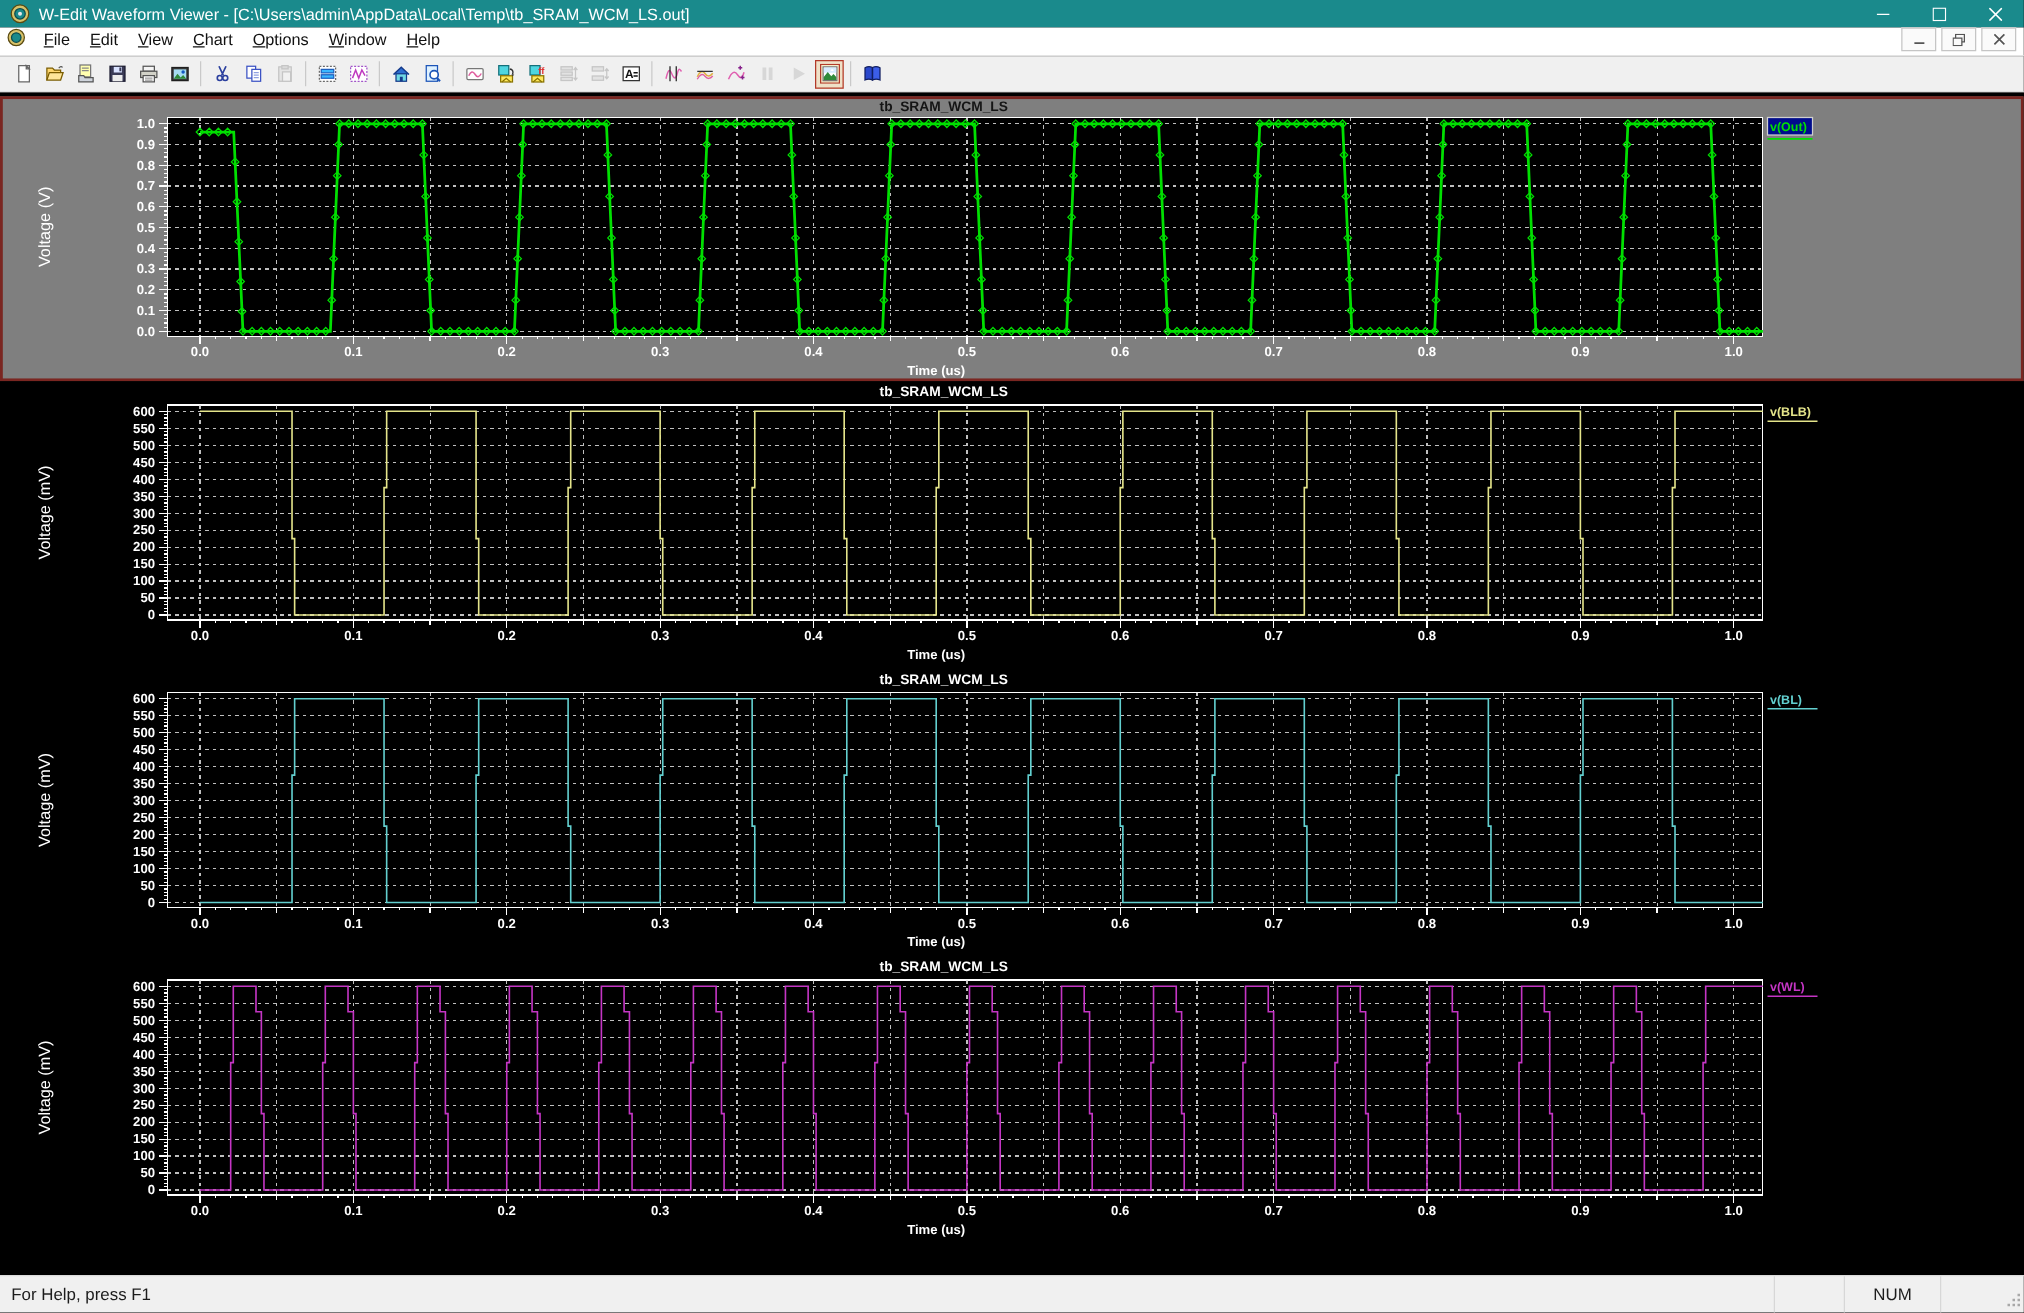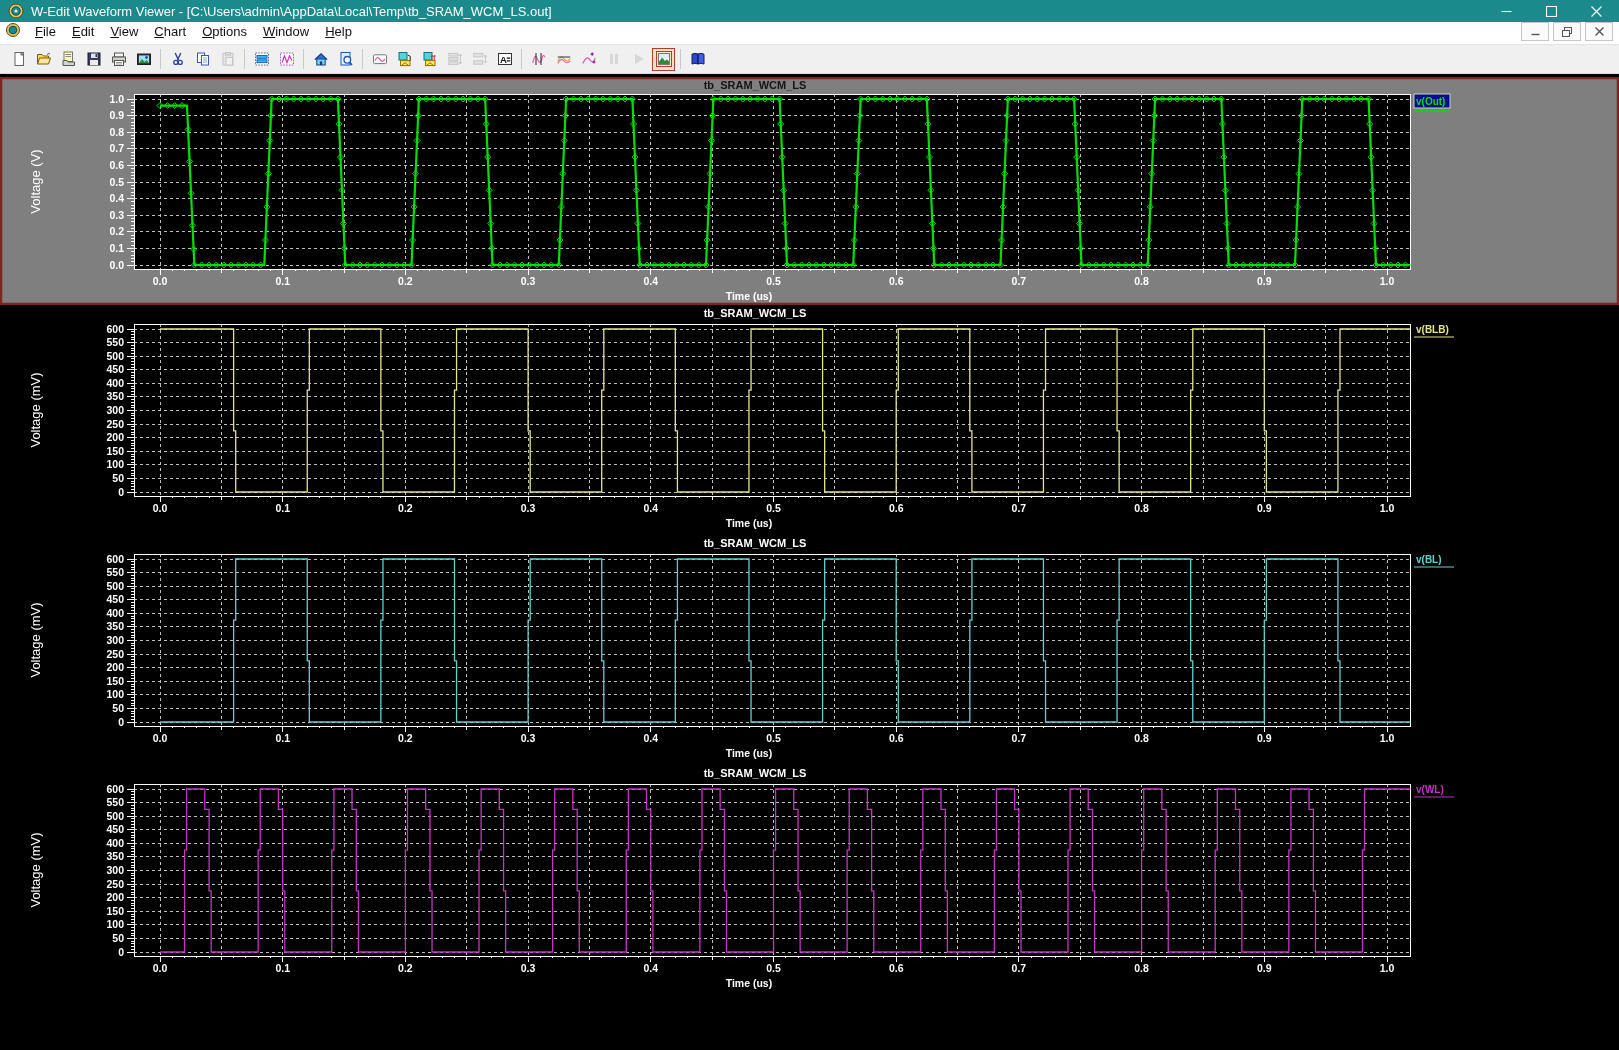--- a/index.html
+++ b/index.html
@@ -446,13 +446,31 @@
         <text x="1386.9999999999998" y="207" text-anchor="middle" font-size="10.5" font-weight="bold" fill="#fff">1.0</text>
         <text x="755" y="12" text-anchor="middle" font-size="11" font-weight="bold" fill="#fff">tb_SRAM_WCM_LS</text>
         <text x="748.9599999999999" y="222" text-anchor="middle" font-size="10.5" font-weight="bold" fill="#fff">Time (us)</text>
         <text x="40" y="105" text-anchor="middle" font-size="13" fill="#fff" transform="rotate(-90 40 105)">Voltage (mV)</text>
         <path d="M160.00 187.00 L184.54 187.00 L184.54 85.13 L186.63 85.13 L186.63 24.00 L204.79 24.00 L204.79 44.38 L209.08 44.38 L209.08 125.88 L211.17 125.88 L211.17 187.00 L258.16 187.00 L258.16 85.13 L260.25 85.13 L260.25 24.00 L278.41 24.00 L278.41 44.38 L282.70 44.38 L282.70 125.88 L284.79 125.88 L284.79 187.00 L331.78 187.00 L331.78 85.13 L333.87 85.13 L333.87 24.00 L352.03 24.00 L352.03 44.38 L356.32 44.38 L356.32 125.88 L358.41 125.88 L358.41 187.00 L405.40 187.00 L405.40 85.13 L407.49 85.13 L407.49 24.00 L425.65 24.00 L425.65 44.38 L429.94 44.38 L429.94 125.88 L432.03 125.88 L432.03 187.00 L479.02 187.00 L479.02 85.13 L481.11 85.13 L481.11 24.00 L499.27 24.00 L499.27 44.38 L503.56 44.38 L503.56 125.88 L505.65 125.88 L505.65 187.00 L552.64 187.00 L552.64 85.13 L554.73 85.13 L554.73 24.00 L572.89 24.00 L572.89 44.38 L577.18 44.38 L577.18 125.88 L579.27 125.88 L579.27 187.00 L626.26 187.00 L626.26 85.13 L628.35 85.13 L628.35 24.00 L646.51 24.00 L646.51 44.38 L650.80 44.38 L650.80 125.88 L652.89 125.88 L652.89 187.00 L699.88 187.00 L699.88 85.13 L701.97 85.13 L701.97 24.00 L720.13 24.00 L720.13 44.38 L724.42 44.38 L724.42 125.88 L726.51 125.88 L726.51 187.00 L773.50 187.00 L773.50 85.13 L775.59 85.13 L775.59 24.00 L793.75 24.00 L793.75 44.38 L798.04 44.38 L798.04 125.88 L800.13 125.88 L800.13 187.00 L847.12 187.00 L847.12 85.13 L849.21 85.13 L849.21 24.00 L867.37 24.00 L867.37 44.38 L871.66 44.38 L871.66 125.88 L873.75 125.88 L873.75 187.00 L920.74 187.00 L920.74 85.13 L922.83 85.13 L922.83 24.00 L940.99 24.00 L940.99 44.38 L945.28 44.38 L945.28 125.88 L947.37 125.88 L947.37 187.00 L994.36 187.00 L994.36 85.13 L996.45 85.13 L996.45 24.00 L1014.61 24.00 L1014.61 44.38 L1018.90 44.38 L1018.90 125.88 L1020.99 125.88 L1020.99 187.00 L1067.98 187.00 L1067.98 85.13 L1070.07 85.13 L1070.07 24.00 L1088.23 24.00 L1088.23 44.38 L1092.52 44.38 L1092.52 125.88 L1094.61 125.88 L1094.61 187.00 L1141.60 187.00 L1141.60 85.13 L1143.69 85.13 L1143.69 24.00 L1161.85 24.00 L1161.85 44.38 L1166.14 44.38 L1166.14 125.88 L1168.23 125.88 L1168.23 187.00 L1215.22 187.00 L1215.22 85.13 L1217.31 85.13 L1217.31 24.00 L1235.47 24.00 L1235.47 44.38 L1239.76 44.38 L1239.76 125.88 L1241.85 125.88 L1241.85 187.00 L1288.84 187.00 L1288.84 85.13 L1290.93 85.13 L1290.93 24.00 L1309.09 24.00 L1309.09 44.38 L1313.38 44.38 L1313.38 125.88 L1315.47 125.88 L1315.47 187.00 L1362.46 187.00 L1362.46 85.13 L1364.55 85.13 L1364.55 24.00 L1410.31 24.00" fill="none" stroke="#c435c4" stroke-width="1.3"></path>
         <text x="1416" y="28" font-size="10" font-weight="bold" fill="#c435c4">v(WL)</text>
         <line x1="1414" y1="32" x2="1454" y2="32" stroke="#c435c4" stroke-width="1.2"></line>
       </svg>
     </div>
 
+  <div class="statusbar">
+    <span class="sb-msg">For Help, press F1</span>
+    <div class="sb-pane" style="width:55px"></div>
+    <div class="sb-pane" style="width:76px">NUM</div>
+    <div class="sb-pane" style="width:50px"></div>
+    <div class="sb-grip">
+      <svg width="16" height="29">
+          <g fill="#a8a8a8">
+            <rect x="11" y="22" width="2" height="2"></rect>
+            <rect x="7" y="22" width="2" height="2"></rect>
+            <rect x="3" y="22" width="2" height="2"></rect>
+            <rect x="11" y="18" width="2" height="2"></rect>
+            <rect x="7" y="18" width="2" height="2"></rect>
+            <rect x="11" y="14" width="2" height="2"></rect>
+          </g>
+        </svg>
+    </div>
+  </div>
 </div>
 
 </body></html>

